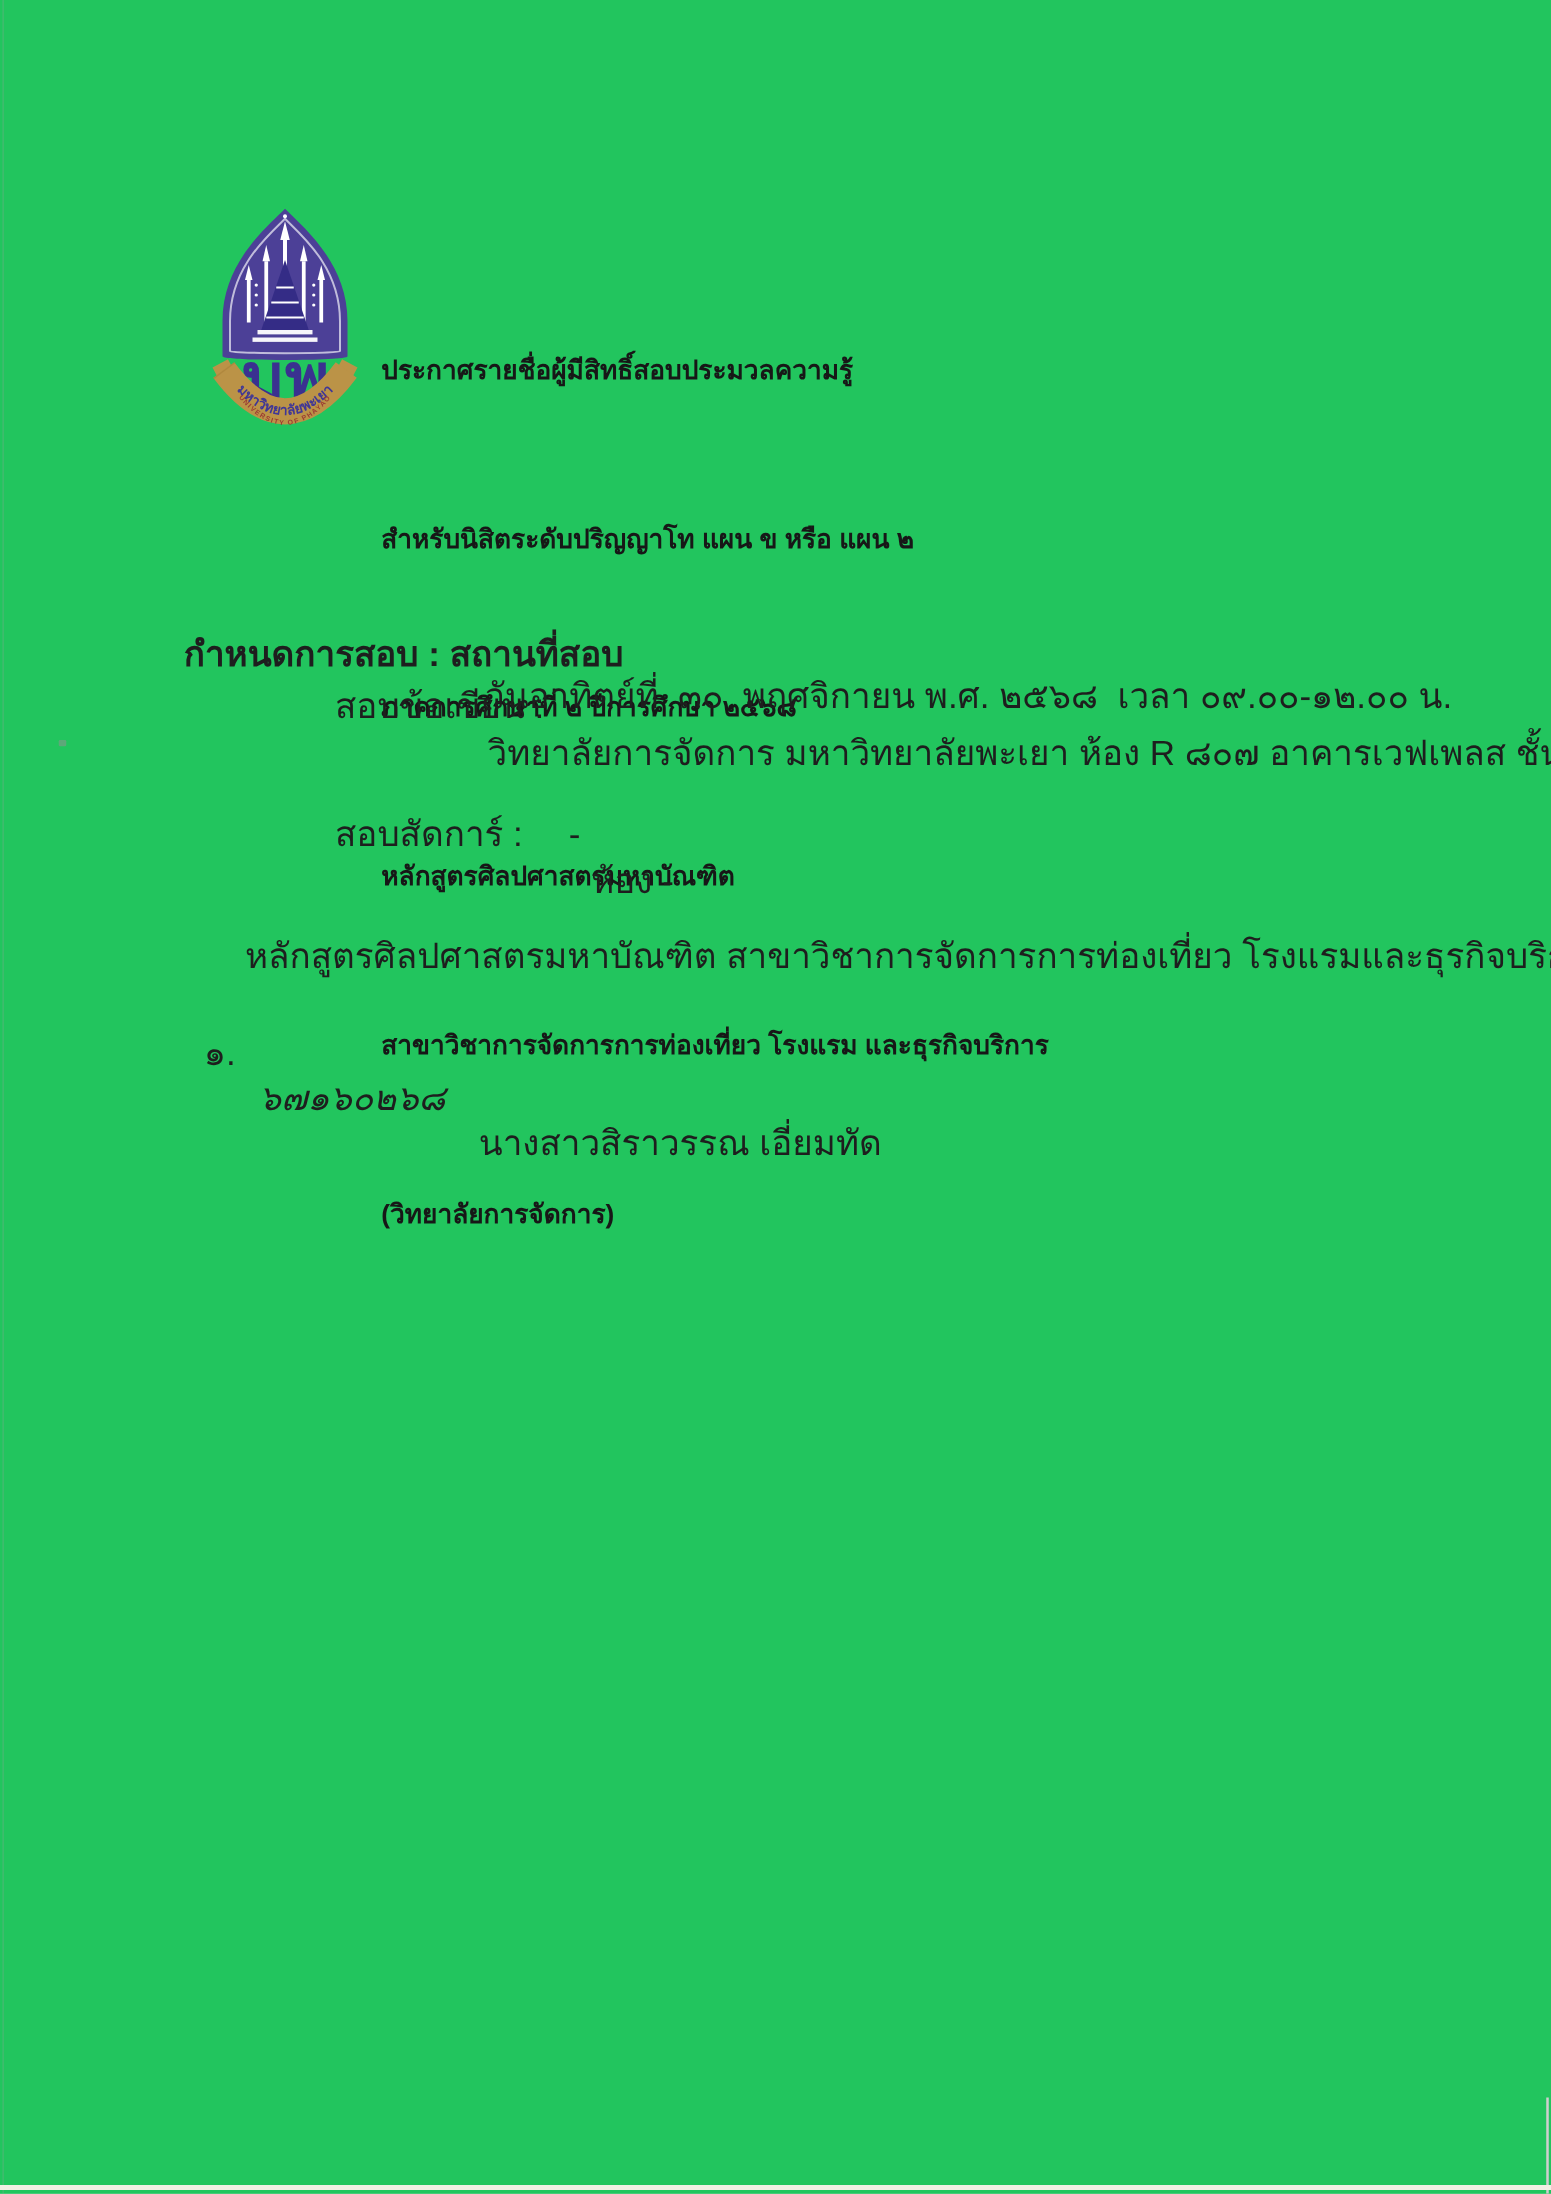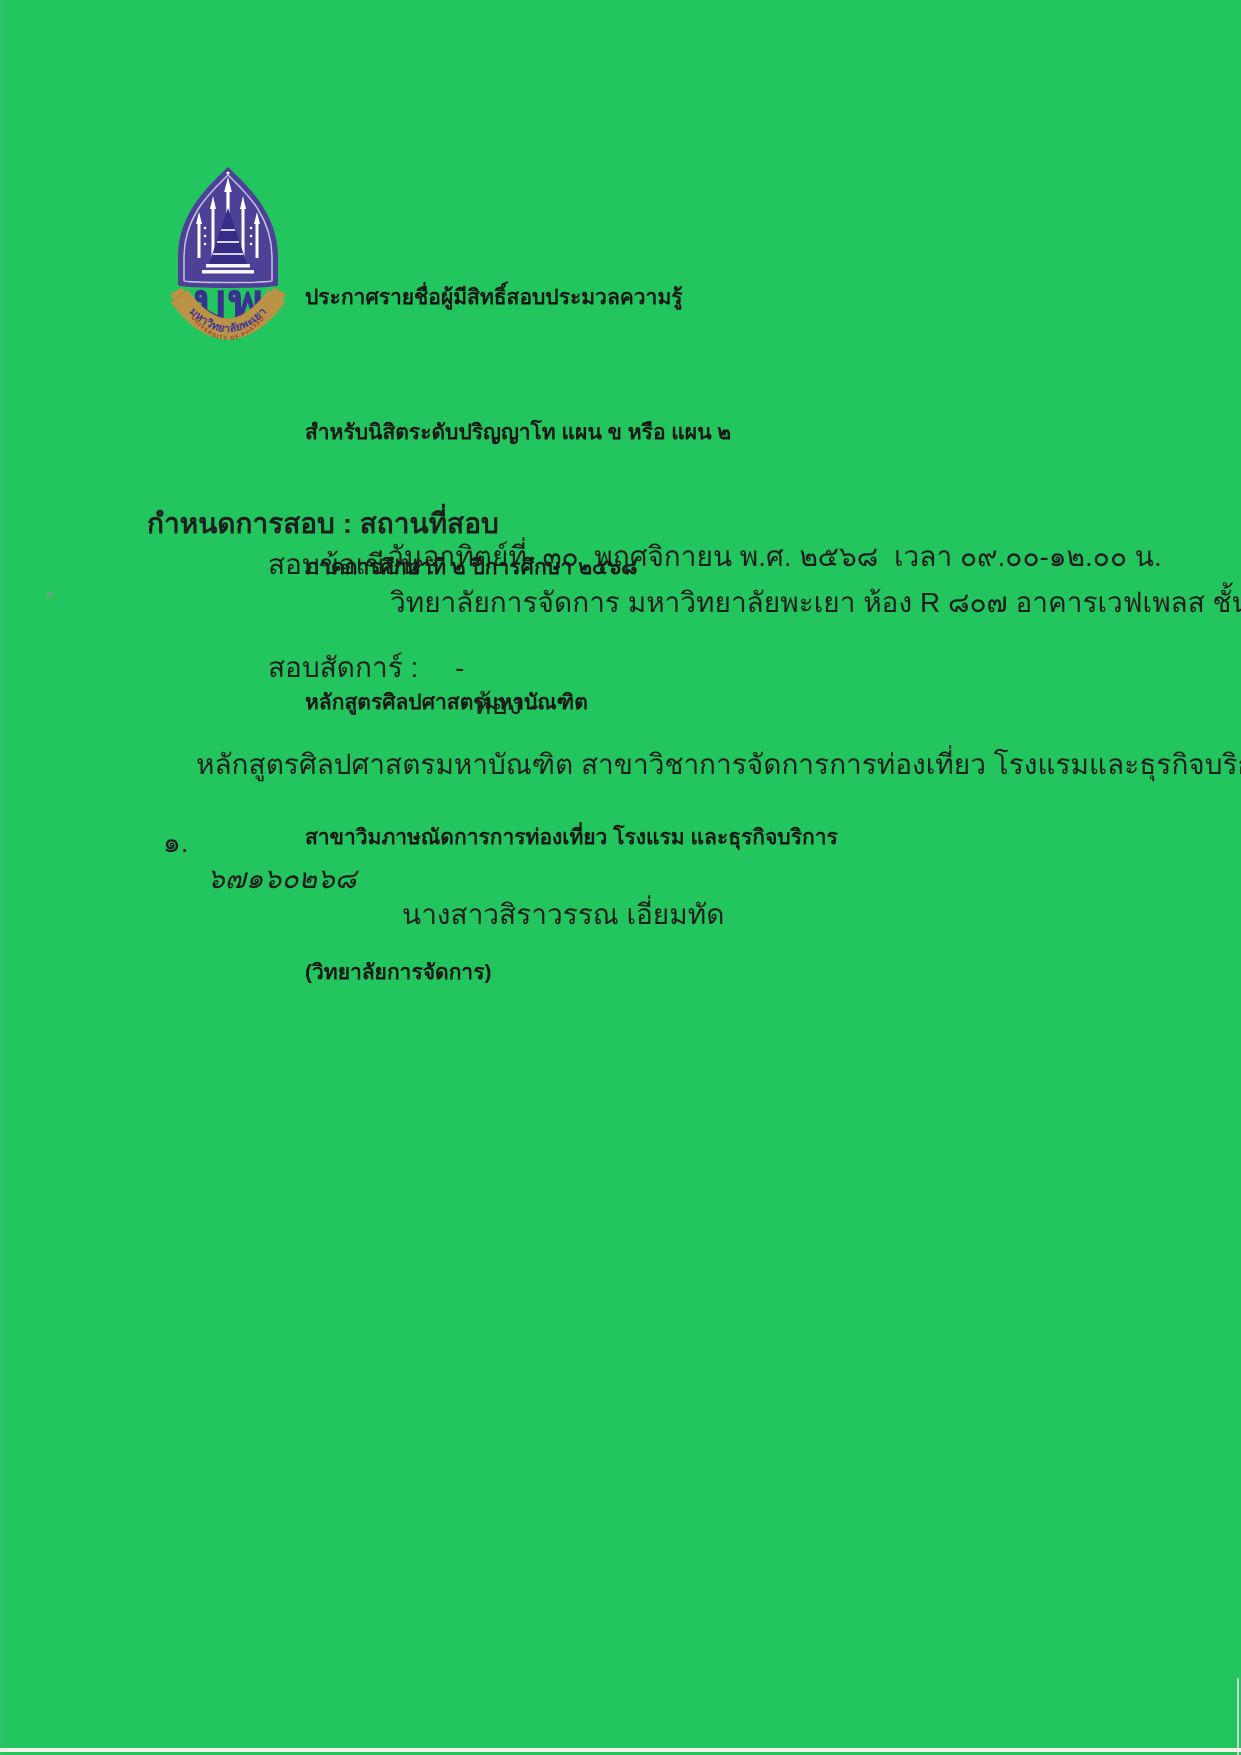--- a/index.html
+++ b/index.html
@@ -28,21 +28,21 @@
   .written-label    { left: 268px; top: 547px; }
   .written-datetime { left: 388px; top: 539px; }
   .written-location { left: 390px; top: 585px; }
   .interview-label  { left: 268px; top: 650px; }
   .interview-value  { left: 455px; top: 650px; }
   .interview-room   { left: 437px; top: 687px; margin-left: 36px; }
   .program-heading  { left: 196px; top: 747px; }
   .candidate-row    { left: 0; top: 789px; width: 100%; height: 36px; }
   .candidate-no   { position: absolute; left: 163px; white-space: pre; }
   .candidate-id   { position: absolute; left: 207px; white-space: pre; font-style: italic; }
-  .candidate-name { position: absolute; left: 402px; white-space: pre; }
+  .candidate-name { position: absolute; left: 383px; white-space: pre; }
   
   .edge-left   { left: 2px; top: 0; width: 1px; height: 1755px; background: rgba(160,160,160,0.30); }
   .edge-right  { left: 1237px; top: 1678px; width: 2px; height: 77px; background: #cfcfcf; }
   .edge-bottom { left: 0; top: 1748px; width: 1241px; height: 4px; background: #f1f0e5; }
   .speck { left: 47px; top: 592px; width: 6px; height: 5px; background: #8f8f8f; opacity: .55; border-radius: 1px; }
 </style>
 </head>
 <body>
 
 <div class="page">
@@ -99,21 +99,21 @@
         <textPath href="#arcEng" startOffset="50%" text-anchor="middle">UNIVERSITY OF PHAYAO</textPath>
       </text>
     </g>
   </svg>
 
   <div class="abs title-block">
     <div class="title-line">ประกาศรายชื่อผู้มีสิทธิ์สอบประมวลความรู้</div>
     <div class="title-line">สำหรับนิสิตระดับปริญญาโท แผน ข หรือ แผน ๒</div>
     <div class="title-line">ภาคการศึกษาที่ ๒ ปีการศึกษา ๒๕๖๘</div>
     <div class="title-line">หลักสูตรศิลปศาสตรมหาบัณฑิต</div>
-    <div class="title-line">สาขาวิมภาษณัดการการท่องเที่ยว โรงแรม และธุรกิจบริการ</div>
+    <div class="title-line">สาขาวิชาการจัดการการท่องเที่ยว โรงแรม และธุรกิจบริการ</div>
     <div class="title-line">(วิทยาลัยการจัดการ)</div>
   </div>
 
   <div class="abs body-text schedule-heading">กำหนดการสอบ : สถานที่สอบ</div>
 
   <div class="abs body-text written-label">สอบข้อเขียน :</div>
   <div class="abs body-text written-datetime">วันอาทิตย์ที่  ๓๐  พฤศจิกายน พ.ศ. ๒๕๖๘  เวลา ๐๙.๐๐-๑๒.๐๐ น.</div>
   <div class="abs body-text written-location">วิทยาลัยการจัดการ มหาวิทยาลัยพะเยา ห้อง R ๘๐๗ อาคารเวฟเพลส ชั้น ๘</div>
 
   <div class="abs body-text interview-label">สอบสัดการ์ :</div>

